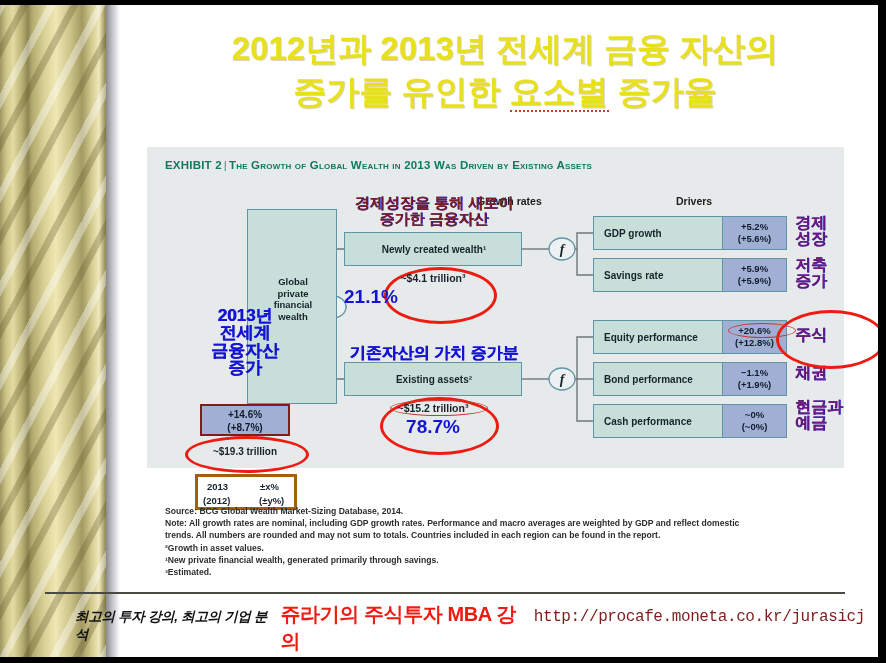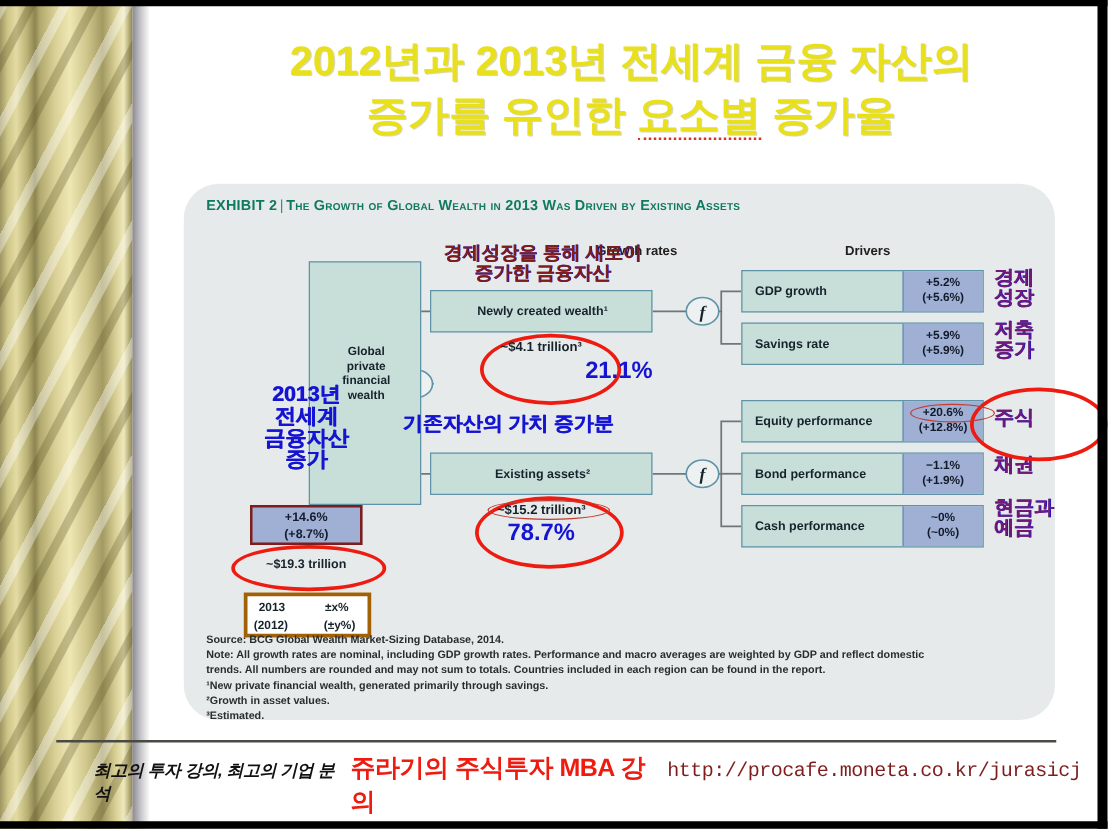--- a/index.html
+++ b/index.html
@@ -31,22 +31,22 @@
     background:linear-gradient(to right,#8a8a90,#c9c9ce,#ffffff);}
 
   
   .title{position:absolute;left:150px;top:28px;width:710px;text-align:center;
     color:#e8e01c;font-size:33px;font-weight:bold;line-height:1.30;
     letter-spacing:0px;text-shadow:1px 1px 0 rgba(120,110,0,.28);}
   .title .ln{display:block;}
   .title .ul{border-bottom:2px dotted #e0302a;}
 
   
-  .exhibit{position:absolute;left:147px;top:147px;width:697px;height:429px;
-    background:#e7eaea;border-radius:28px;}
+  .exhibit{position:absolute;left:147px;top:147px;width:697px;height:321px;
+    background:#e7eaea;}
   .exh-head{position:absolute;left:18px;top:12px;font-size:11.5px;font-weight:bold;
     color:#0e7a5f;font-variant:small-caps;letter-spacing:.2px;}
   .exh-head .bar{color:#169c7a;font-weight:normal;padding:0 2px;}
   .exh-head .ttl{color:#0e7a5f;}
 
   .col-head{position:absolute;font-size:10.5px;font-weight:bold;color:#20211f;}
   #head-growth{left:330px;top:48px;}
   #head-drivers{left:529px;top:48px;}
 
   
@@ -79,27 +79,27 @@
   #legend .l4{position:absolute;left:61px;top:18px;font-size:9.5px;font-weight:bold;color:#16232b;}
 
   
   #new-box{left:197px;top:85px;width:178px;height:34px;}
   #new-box .lbl{left:0;top:11px;width:178px;text-align:center;}
   #new-kor{position:absolute;left:175px;top:48px;width:224px;text-align:center;
     color:#7f1d1d;font-size:15px;font-weight:bold;line-height:1.08;
     text-shadow:.6px 0 0 #1414d2;}
   #new-amt{position:absolute;left:197px;top:125px;width:178px;text-align:center;
     font-size:10.5px;font-weight:bold;color:#16232b;}
-  #new-pct{position:absolute;left:197px;top:139px;width:178px;text-align:right;
+  #new-pct{position:absolute;left:197px;top:139px;width:178px;text-align:left;
     font-size:19px;font-weight:bold;color:#1414d2;}
   #ell-new{left:237px;top:120px;width:107px;height:51px;}
 
   #exist-box{left:197px;top:215px;width:178px;height:34px;}
   #exist-box .lbl{left:0;top:11px;width:178px;text-align:center;}
-  #exist-kor{position:absolute;left:175px;top:182px;width:224px;
+  #exist-kor{position:absolute;left:175px;top:196px;width:224px;text-align:center;
     color:#1414d2;font-size:16px;font-weight:bold;
     text-shadow:.6px 0 0 #1414d2;}
   #exist-amt{position:absolute;left:197px;top:255px;width:178px;text-align:center;
     font-size:10.5px;font-weight:bold;color:#16232b;}
   #exist-pct{position:absolute;left:197px;top:269px;width:178px;text-align:center;
     font-size:19px;font-weight:bold;color:#1414d2;}
   #ell-exist{left:233px;top:250px;width:113px;height:52px;}
 
   
   .driver{position:absolute;left:446px;width:194px;height:34px;
@@ -291,22 +291,22 @@
       <span>현금과</span><br>
       <span>예금</span>
     </div>
     <div class="ellipse" id="ell-eq"></div>
     <div id="ell-eq-inner"></div>
 
     <div class="notes">
       <span class="n">Source: BCG Global Wealth Market-Sizing Database, 2014.</span>
       <span class="n">Note: All growth rates are nominal, including GDP growth rates. Performance and macro averages are weighted by GDP and reflect domestic</span>
       <span class="n">trends. All numbers are rounded and may not sum to totals. Countries included in each region can be found in the report.</span>
+      <span class="n">²Growth in asset values.</span>
       <span class="n">¹New private financial wealth, generated primarily through savings.</span>
-      <span class="n">²Growth in asset values.</span>
       <span class="n">³Estimated.</span>
     </div>
 
   </div>
 
   <div class="hr-line"></div>
   <div class="banner">
     <span class="bn-kor">최고의 투자 강의, 최고의 기업 분석</span>
     <span class="bn-red">쥬라기의 주식투자 MBA 강의</span>
     <span class="bn-url">http://procafe.moneta.co.kr/jurasicj</span>

